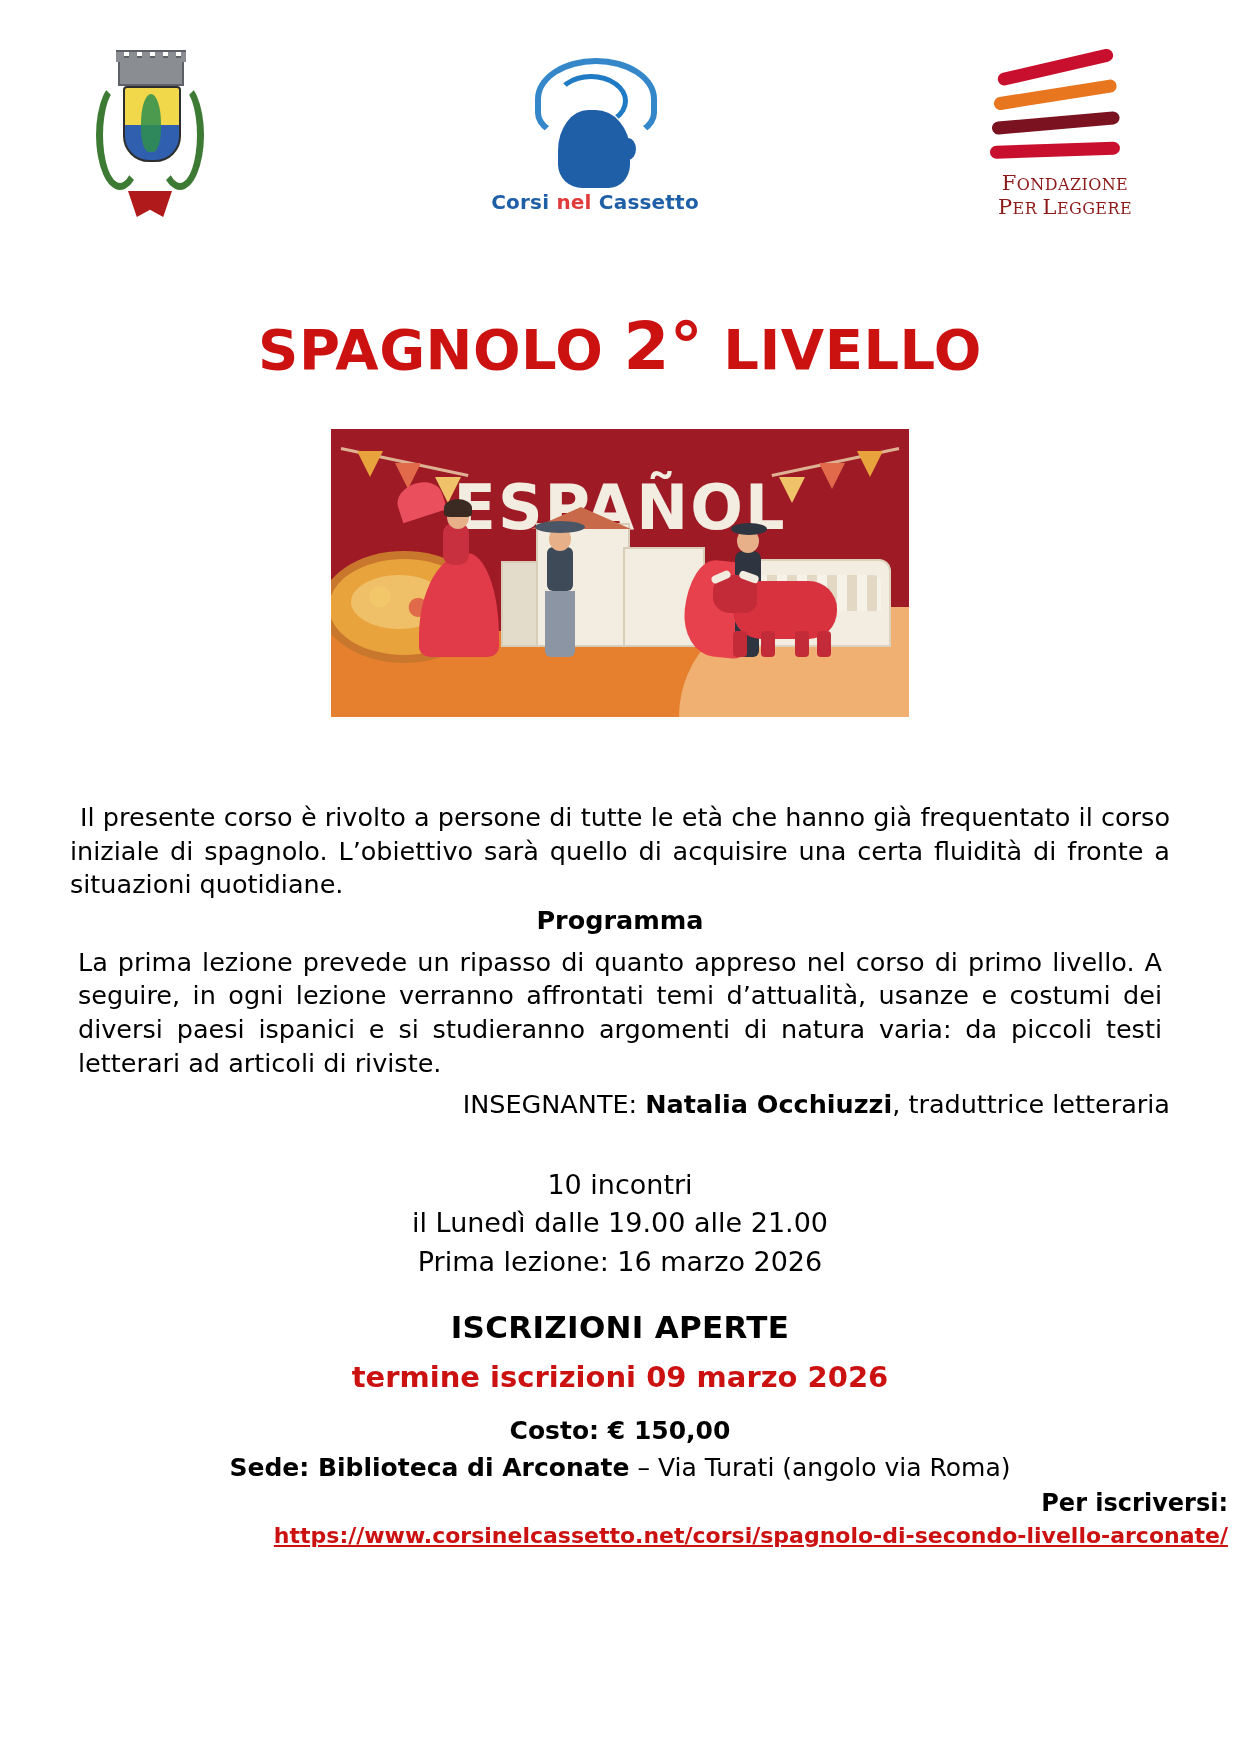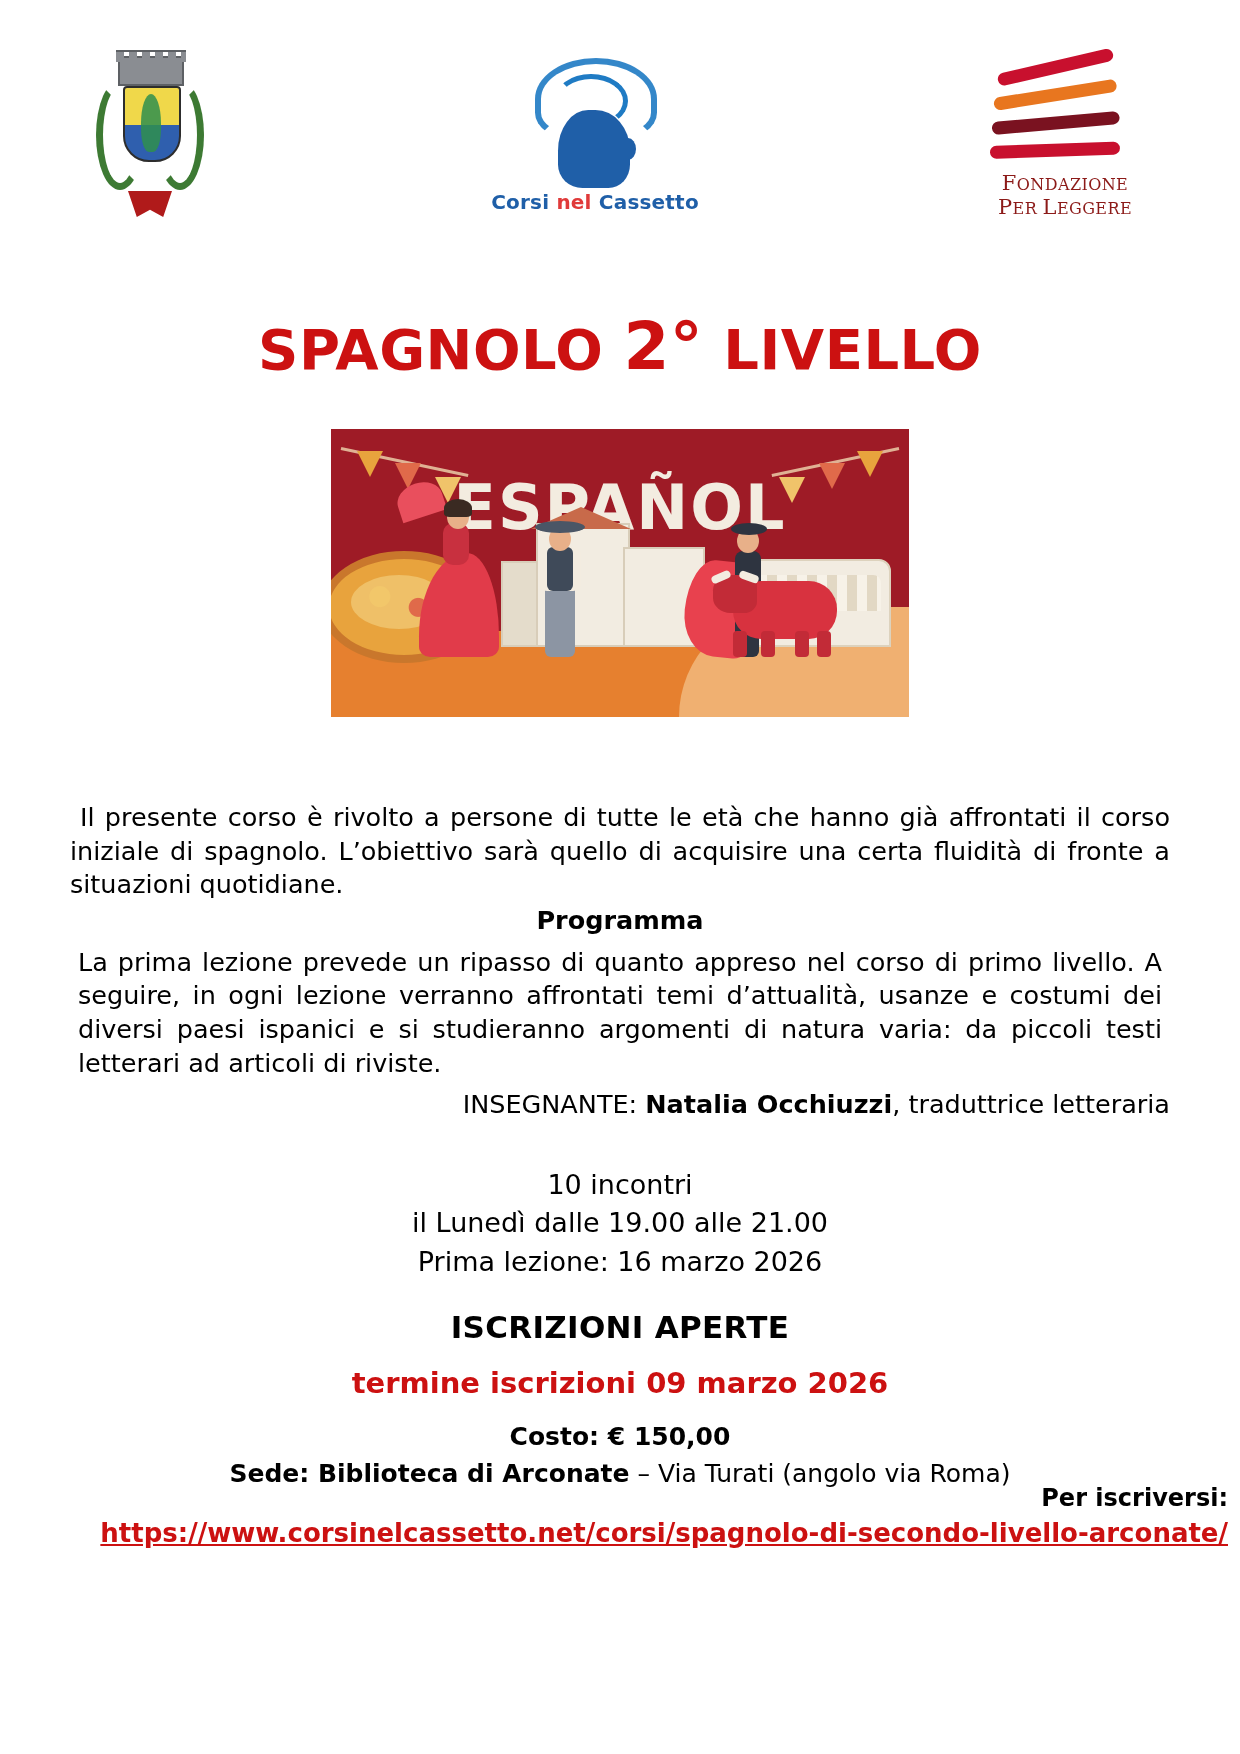--- a/index.html
+++ b/index.html
@@ -402,21 +402,21 @@
     line-height: 1.42;
   }
   .iscrizioni {
     margin-top: 26px;
     text-align: center;
     font-weight: bold;
     font-size: 31px;
     letter-spacing: .3px;
   }
   .termine {
-    margin-top: 16px;
+    margin-top: 10px;
     text-align: center;
     font-weight: bold;
     font-size: 29px;
     color: #cc1111;
   }
   .costo {
     margin-top: 18px;
     text-align: center;
     font-size: 25px;
     font-weight: bold;
@@ -435,21 +435,21 @@
     text-align: right;
     margin-left: 44px;
   }
   .per-iscriversi {
     font-weight: bold;
     font-size: 24px;
   }
   .link {
     margin-top: 6px;
     font-weight: bold;
-    font-size: 26px;
+    font-size: 22px;
     color: #cc1111;
     text-decoration: underline;
     word-break: break-all;
     cursor: pointer;
   }
 </style>
 </head>
 <body>
 
 <div class="page">
@@ -546,21 +546,21 @@
         <div class="leg l3"></div>
         <div class="leg l4"></div>
         <div class="head3"></div>
         <div class="horn1"></div>
         <div class="horn2"></div>
       </div>
     </div>
   </div>
 
   <div class="body-text">
-    <p class="para-justify first" style="margin:0;">Il presente corso è rivolto a persone di tutte le età che hanno già affrontati il corso iniziale di spagnolo. L’obiettivo sarà quello di acquisire una certa fluidità di fronte a situazioni quotidiane.</p>
+    <p class="para-justify first" style="margin:0;">Il presente corso è rivolto a persone di tutte le età che hanno già frequentato il corso iniziale di spagnolo. L’obiettivo sarà quello di acquisire una certa fluidità di fronte a situazioni quotidiane.</p>
 
     <div class="section-head">Programma</div>
 
     <p class="para-justify" style="margin:8px;">La prima lezione prevede un ripasso di quanto appreso nel corso di primo livello. A seguire, in ogni lezione verranno affrontati temi d’attualità, usanze e costumi dei diversi paesi ispanici e si studieranno argomenti di natura varia: da piccoli testi letterari ad articoli di riviste.</p>
 
     <p class="teacher" style="margin:0;text-align:right;"><span>INSEGNANTE: </span><span class="bold">Natalia Occhiuzzi</span><span>, traduttrice letteraria</span></p>
 
     <div class="schedule">
       <div>10 incontri</div>
       <div>il Lunedì dalle 19.00 alle 21.00</div>

